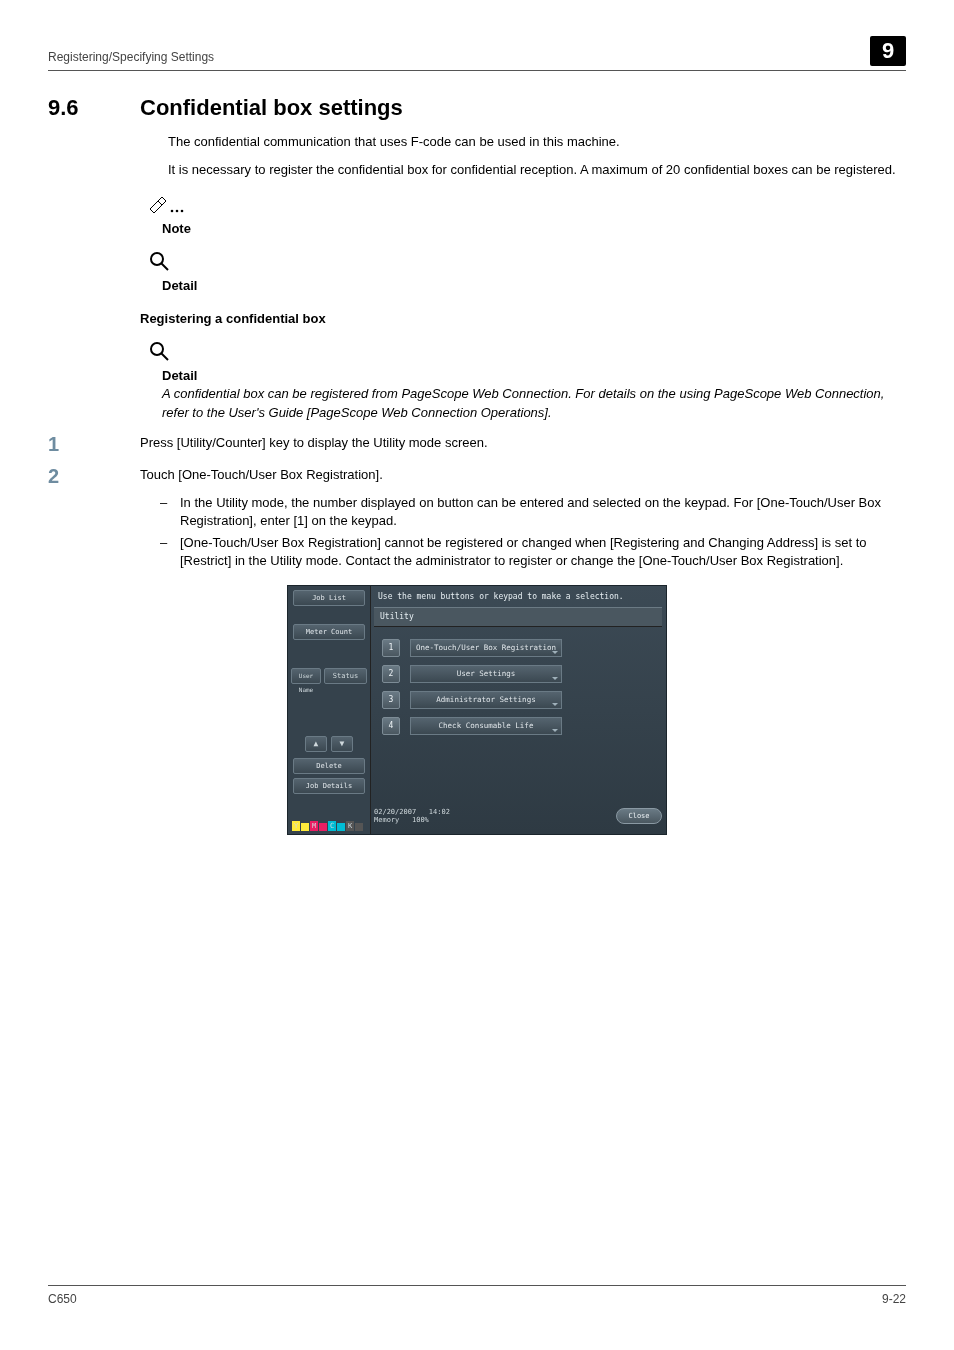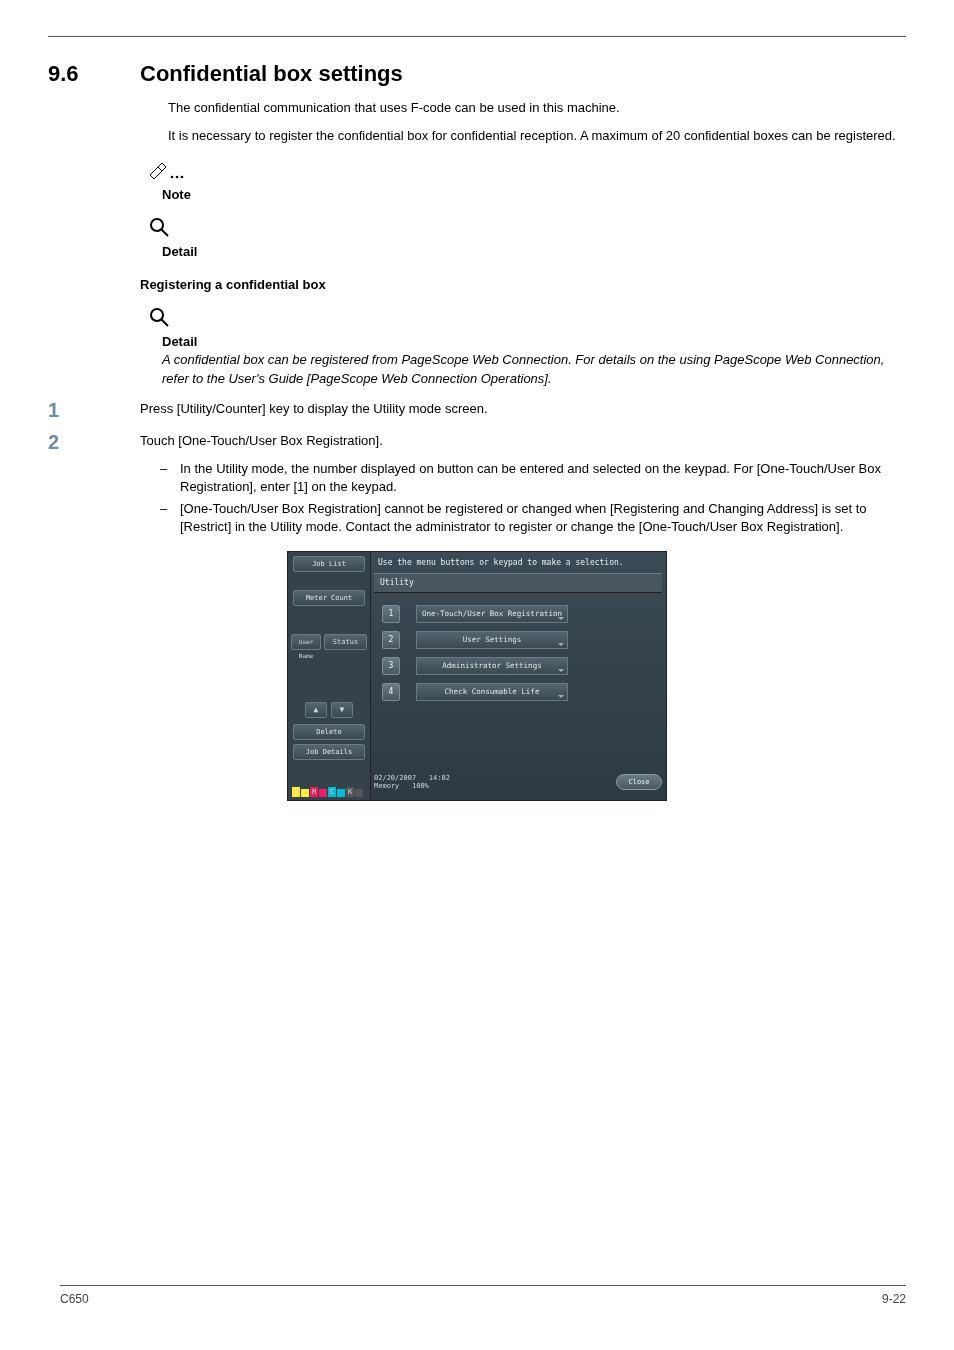--- a/index.html
+++ b/index.html
@@ -188,21 +188,21 @@
     padding-left:6px; font-size:8px; margin-bottom:12px;
     border-top:1px solid #6b7a84; border-bottom:1px solid #222;
   }
   .ss-menu-row { display:flex; align-items:center; margin:8px 0 8px 8px;}
   .ss-menu-num {
     width:16px;height:16px;line-height:16px;text-align:center;
     background:linear-gradient(#6a7a85,#4a5760);border:1px solid #7d8c96;border-radius:2px;
     color:#eef3f6; font-size:8px;
   }
   .ss-menu-btn {
-    margin-left:16px; width:150px;height:16px;line-height:16px;text-align:center;
+    margin-left:10px; width:150px;height:16px;line-height:16px;text-align:center;
     background:linear-gradient(#55646f,#3b4851);border:1px solid #6a7a85;border-radius:0;
     color:#e0e6ea; font-size:7.5px;
     position:relative;
   }
   .ss-menu-btn::after{
     content:""; position:absolute; right:3px; bottom:2px;
     width:0;height:0;border-left:3px solid transparent;border-right:3px solid transparent;
     border-top:3px solid #9fb0ba;
   }
   .ss-footer {
@@ -210,31 +210,35 @@
     display:flex; align-items:flex-start; color:#cfd8dc; font-size:7px;
   }
   .ss-footer .info { flex:1; line-height:1.2;}
   .ss-close {
     width:44px;height:14px;line-height:14px;text-align:center;
     background:linear-gradient(#6a7a85,#4a5760);border:1px solid #8a99a3;border-radius:8px;
     color:#eef3f6; font-size:7px;
   }
 
   .page-footer {
-    position:absolute; left:60px; right:48px; bottom:44px;
+    position:absolute; left:48px; right:48px; bottom:44px;
     border-top:1px solid #555; padding-top:6px;
     display:flex; justify-content:space-between;
     font-size:12px; color:#444;
   }
 </style>
 </head>
 <body>
 
 <div class="page">
 
+  <div class="running-header">
+    <div class="left">Registering/Specifying Settings</div>
+    <div class="chapter-box">9</div>
+  </div>
   <hr class="hr-top">
 
   <div class="h1-row">
     <div class="h1-num">9.6</div>
     <div class="h1-title">Confidential box settings</div>
   </div>
 
   <div class="body indent1 para">The confidential communication that uses F-code can be used in this machine.</div>
   <div class="body indent1 para">It is necessary to register the confidential box for confidential reception. A maximum of 20 confidential boxes can be registered.</div>
 

